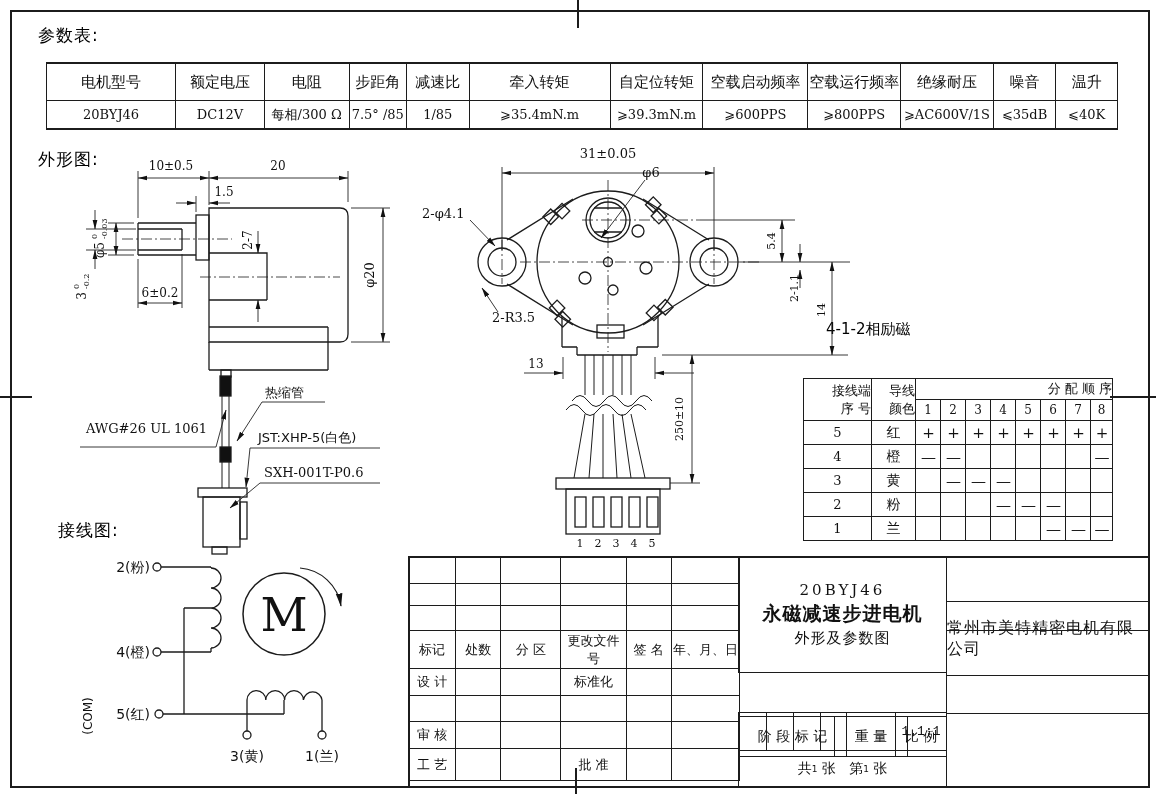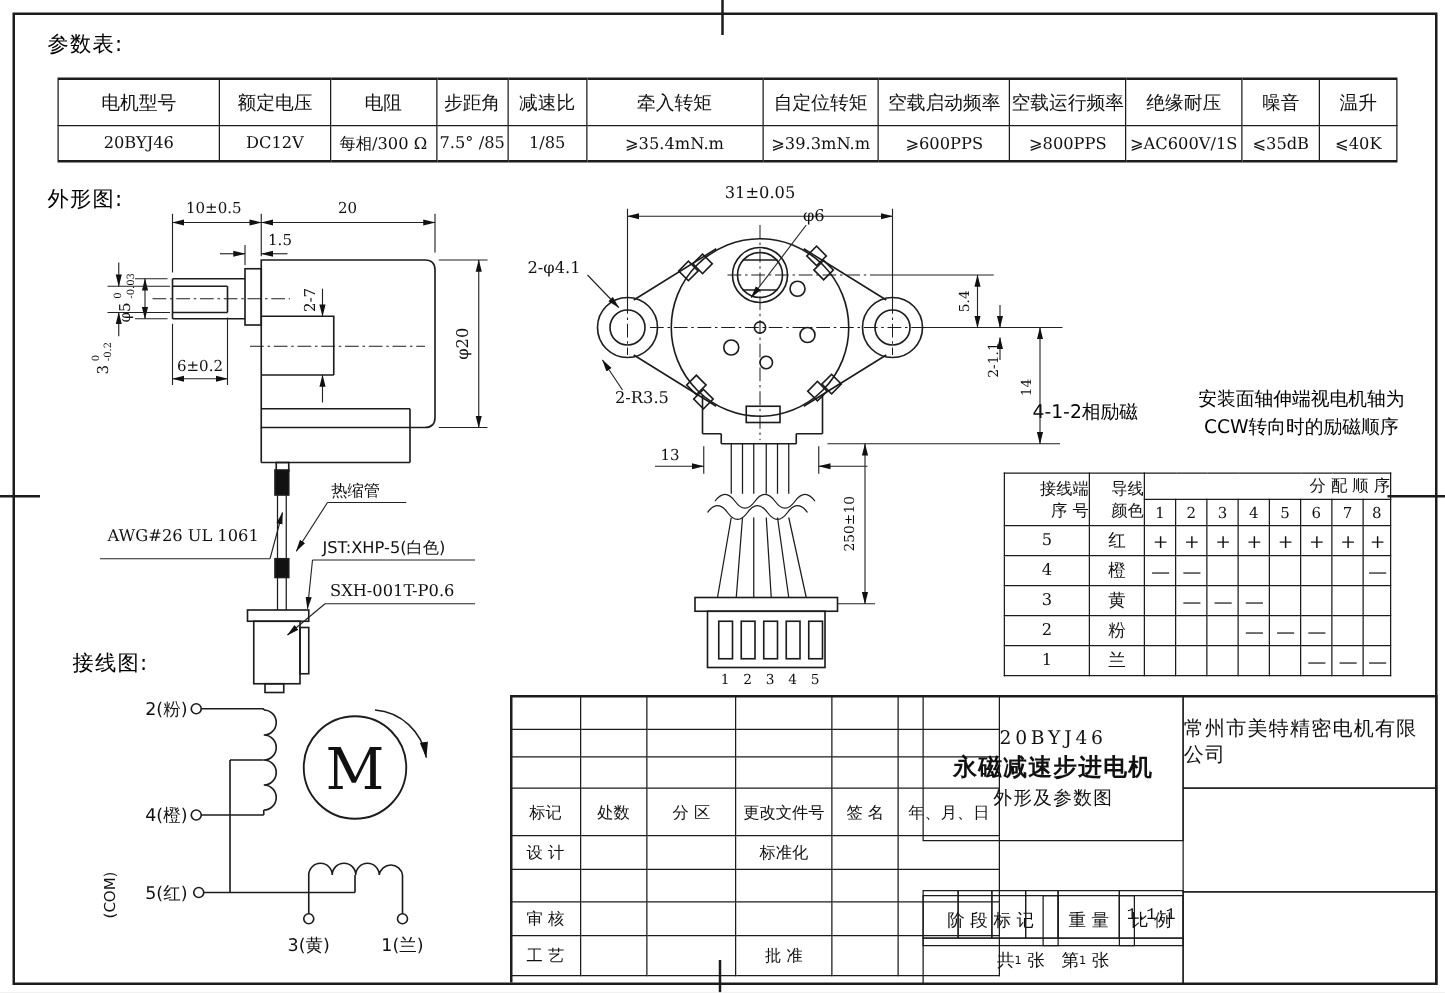--- a/index.html
+++ b/index.html
@@ -21,30 +21,30 @@
   #exctbl{left:803px;top:378px;width:309px;}
   #exctbl td{border:1px solid #1c1c1c;text-align:center;vertical-align:middle;padding:0;overflow:hidden;}
   #exctbl .h1{height:20px;font-size:13px;text-align:right;}
   #exctbl .h2 td{height:20px;font-size:12px;font-family:"DejaVu Serif",serif;}
   #exctbl .dr td{height:23px;font-size:14px;}
   #exctbl .dr td.mk{font-size:15px;font-family:"DejaVu Serif",serif;letter-spacing:-1px;}
   #exctbl td.no{font-family:"DejaVu Serif",serif;font-size:13px;}
   .note{font-size:15px;color:#000;}
   
   #tblock{left:408px;top:556px;width:740px;height:230px;border-left:2px solid #1c1c1c;border-top:2px solid #1c1c1c;box-sizing:border-box;}
-  #revtbl{position:absolute;left:-2px;top:-2px;width:392px;}
+  #revtbl{position:absolute;left:-2px;top:-2px;width:332px;}
   #revtbl td{border:1px solid #1c1c1c;font-size:13px;text-align:center;vertical-align:middle;padding:0;overflow:hidden;}
   .cell{position:absolute;border:1px solid #1c1c1c;box-sizing:border-box;display:flex;align-items:center;justify-content:center;}
   .tb-title{flex-direction:column;gap:2px;}
   .tb-model{font-size:15px;font-family:"DejaVu Serif",serif;letter-spacing:3px;}
   .tb-prod{font-size:19px;font-weight:bold;letter-spacing:1px;}
   .tb-doc{font-size:15px;letter-spacing:1px;}
   .tb-hdr{font-size:14px;margin-top:44px;}
   .tb-scaleval{font-size:13px;font-family:Liberation Mono, monospace;}
-  .tb-company{font-size:16px;letter-spacing:1px;}
+  .tb-company{font-size:16px;letter-spacing:1px;margin-top:45px;}
   .tb-sheet{font-size:14px;}
   .tb-sheet sup{font-size:9px;}
   
   text{fill:#111;}
   .dt{font-family:"DejaVu Serif",serif;font-size:12px;}
   .dt11{font-family:"DejaVu Serif",serif;font-size:11px;}
   .dt13{font-family:"DejaVu Serif",serif;font-size:13px;}
   .tol{font-family:"DejaVu Serif",serif;font-size:8px;}
   .ct{font-family:"DejaVu Sans",sans-serif;font-size:13px;}
   .wt{font-family:"DejaVu Sans",sans-serif;font-size:14px;}
@@ -107,24 +107,20 @@
       <td>⩾600PPS</td>
       <td>⩾800PPS</td>
       <td>⩾AC600V/1S</td>
       <td>⩽35dB</td>
       <td>⩽40K</td>
     </tr>
   </tbody>
     </table>
 
   <div class="abs note" style="left:826px;top:320px;">4-1-2相励磁</div>
-  <div class="abs note" style="left:930px;top:308px;width:222px;text-align:center;line-height:22px;">
-    <div>安装面轴伸端视电机轴为</div>
-    <div>CCW转向时的励磁顺序</div>
-  </div>
 
   <table id="exctbl" class="abs">
     <colgroup>
       <col style="width:68px">
         <col style="width:44px">
       <col style="width:25px">
         <col style="width:25px">
         <col style="width:25px">
         <col style="width:25px">
       <col style="width:25px">

